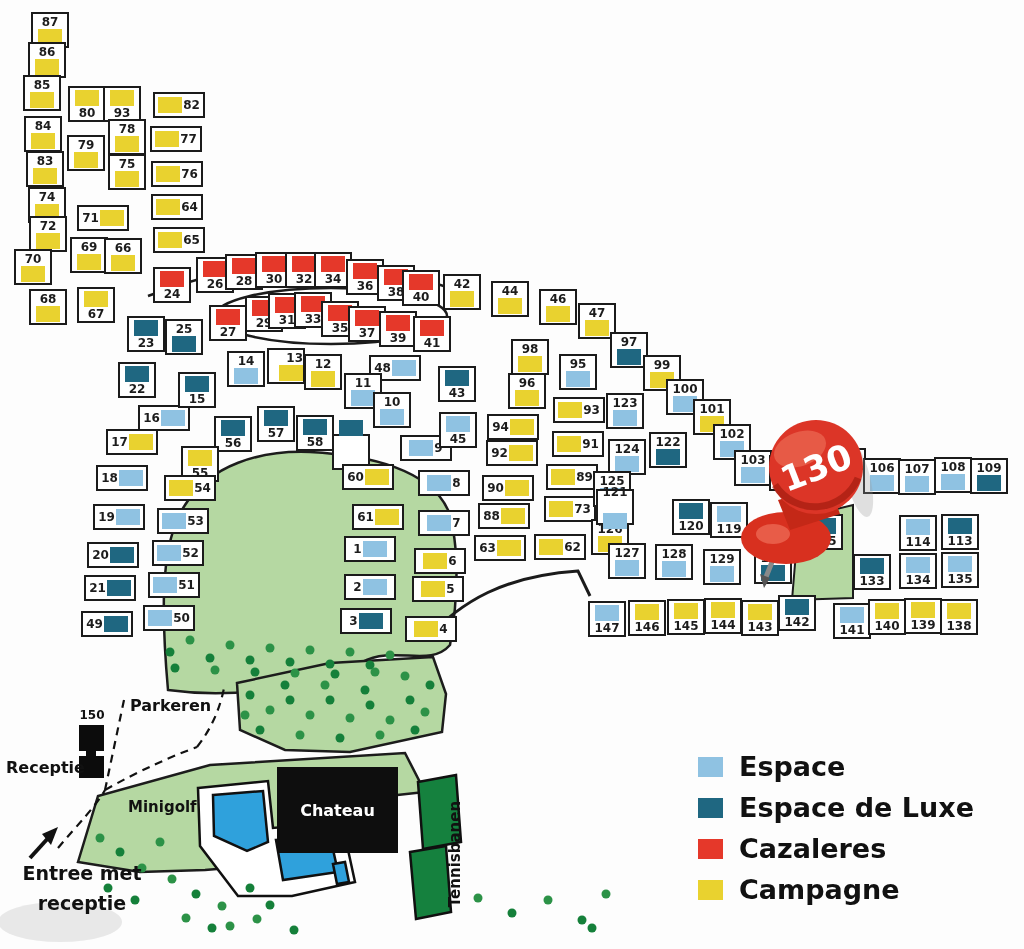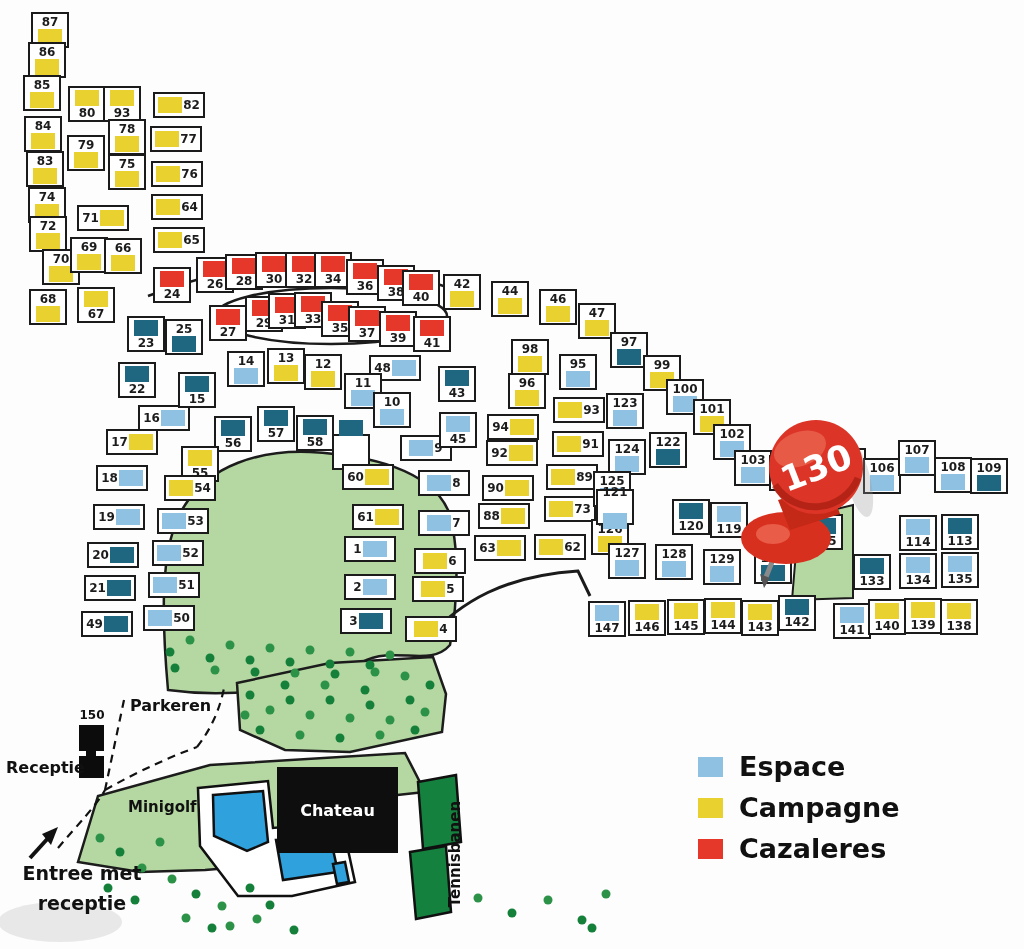--- a/index.html
+++ b/index.html
@@ -173,21 +173,21 @@
         <span class="sq" style="background: rgb(233, 210, 47);"></span>
       </div>
       <div class="plot t" style="left: 28px; top: 187px;">
         <span class="pn">74</span>
         <span class="sq" style="background: rgb(233, 210, 47);"></span>
       </div>
       <div class="plot t" style="left: 29px; top: 216px;">
         <span class="pn">72</span>
         <span class="sq" style="background: rgb(233, 210, 47);"></span>
       </div>
-      <div class="plot t" style="left: 42px; top: 249px; text-align: center;">
+      <div class="plot t" style="left: 14px; top: 249px; text-align: center;">
         <span class="pn">70</span>
         <span class="sq" style="background: rgb(233, 210, 47);"></span>
       </div>
       <div class="plot t" style="left: 29px; top: 289px;">
         <span class="pn">68</span>
         <span class="sq" style="background: rgb(233, 210, 47);"></span>
       </div>
       <div class="plot b" style="left: 77px; top: 287px;">
         <span class="pn">67</span>
         <span class="sq" style="background: rgb(233, 210, 47);"></span>
@@ -349,21 +349,21 @@
         <span class="sq" style="background: rgb(31, 103, 129);"></span>
       </div>
       <div class="plot l" style="left: 81px; top: 611px;">
         <span class="pn">49</span>
         <span class="sq" style="background: rgb(31, 103, 129);"></span>
       </div>
       <div class="plot t" style="left: 227px; top: 351px;">
         <span class="pn">14</span>
         <span class="sq" style="background: rgb(143, 194, 226);"></span>
       </div>
-      <div class="plot t" style="left: 267px; top: 348px;">
+      <div class="plot t" style="left: 267px; top: 348px; align-items: flex-end;">
         <span class="pn">13</span>
         <span class="sq" style="background: rgb(233, 210, 47);"></span>
       </div>
       <div class="plot t" style="left: 304px; top: 354px;">
         <span class="pn">12</span>
         <span class="sq" style="background: rgb(233, 210, 47);"></span>
       </div>
       <div class="plot b" style="left: 178px; top: 372px;">
         <span class="pn">15</span>
         <span class="sq" style="background: rgb(31, 103, 129);"></span>
@@ -619,21 +619,21 @@
         <span class="pn">130</span>
         <span class="sq" style="background: rgb(31, 103, 129);"></span>
       </div>
       <div class="plot o" style="left: 830px; top: 448px;">
         <span class="pn">105</span>
       </div>
       <div class="plot t" style="left: 863px; top: 458px;">
         <span class="pn">106</span>
         <span class="sq" style="background: rgb(143, 194, 226);"></span>
       </div>
-      <div class="plot t" style="left: 898px; top: 440px;">
+      <div class="plot t" style="left: 898px; top: 459px;">
         <span class="pn">107</span>
         <span class="sq" style="background: rgb(143, 194, 226);"></span>
       </div>
       <div class="plot t" style="left: 934px; top: 457px;">
         <span class="pn">108</span>
         <span class="sq" style="background: rgb(143, 194, 226);"></span>
       </div>
       <div class="plot t" style="left: 970px; top: 458px;">
         <span class="pn">109</span>
         <span class="sq" style="background: rgb(31, 103, 129);"></span>
@@ -712,26 +712,30 @@
   <div class="maplabel" id="lbl-tennis">Tennisbanen</div>
   <div class="maplabel" id="lbl-entree">Entree met
 receptie</div>
 
   <div id="legend">
     <div class="lg-row">
       <span class="lg-sw" style="background: rgb(143, 194, 226);"></span>
       <span class="lg-tx">Espace</span>
     </div>
     <div class="lg-row">
-      <span class="lg-sw" style="background: rgb(233, 210, 47);"></span>
-      <span class="lg-tx">Campagne</span>
+      <span class="lg-sw" style="background: rgb(31, 103, 129);"></span>
+      <span class="lg-tx">Espace de Luxe</span>
     </div>
     <div class="lg-row">
       <span class="lg-sw" style="background: rgb(229, 56, 42);"></span>
       <span class="lg-tx">Cazaleres</span>
+    </div>
+    <div class="lg-row">
+      <span class="lg-sw" style="background: rgb(233, 210, 47);"></span>
+      <span class="lg-tx">Campagne</span>
     </div>
   </div>
 
   <svg id="pinlayer" width="1024" height="949" viewBox="0 0 1024 949">
     <ellipse cx="858" cy="478" rx="12" ry="40" fill="#9a9a9a" opacity="0.30" transform="rotate(-14 858 478)"></ellipse>
     <line x1="776" y1="552" x2="764" y2="582" stroke="#8a8a8a" stroke-width="5"></line>
     <polygon points="764,588 760,574 770,578" fill="#555"></polygon>
     <ellipse cx="786" cy="538" rx="45" ry="26" fill="#D8301F"></ellipse>
     <ellipse cx="773" cy="534" rx="17" ry="10" fill="#EE6B57" opacity="0.75"></ellipse>
     <path d="M778,500 L830,486 L840,514 L790,530 Z" fill="#C42817"></path>

